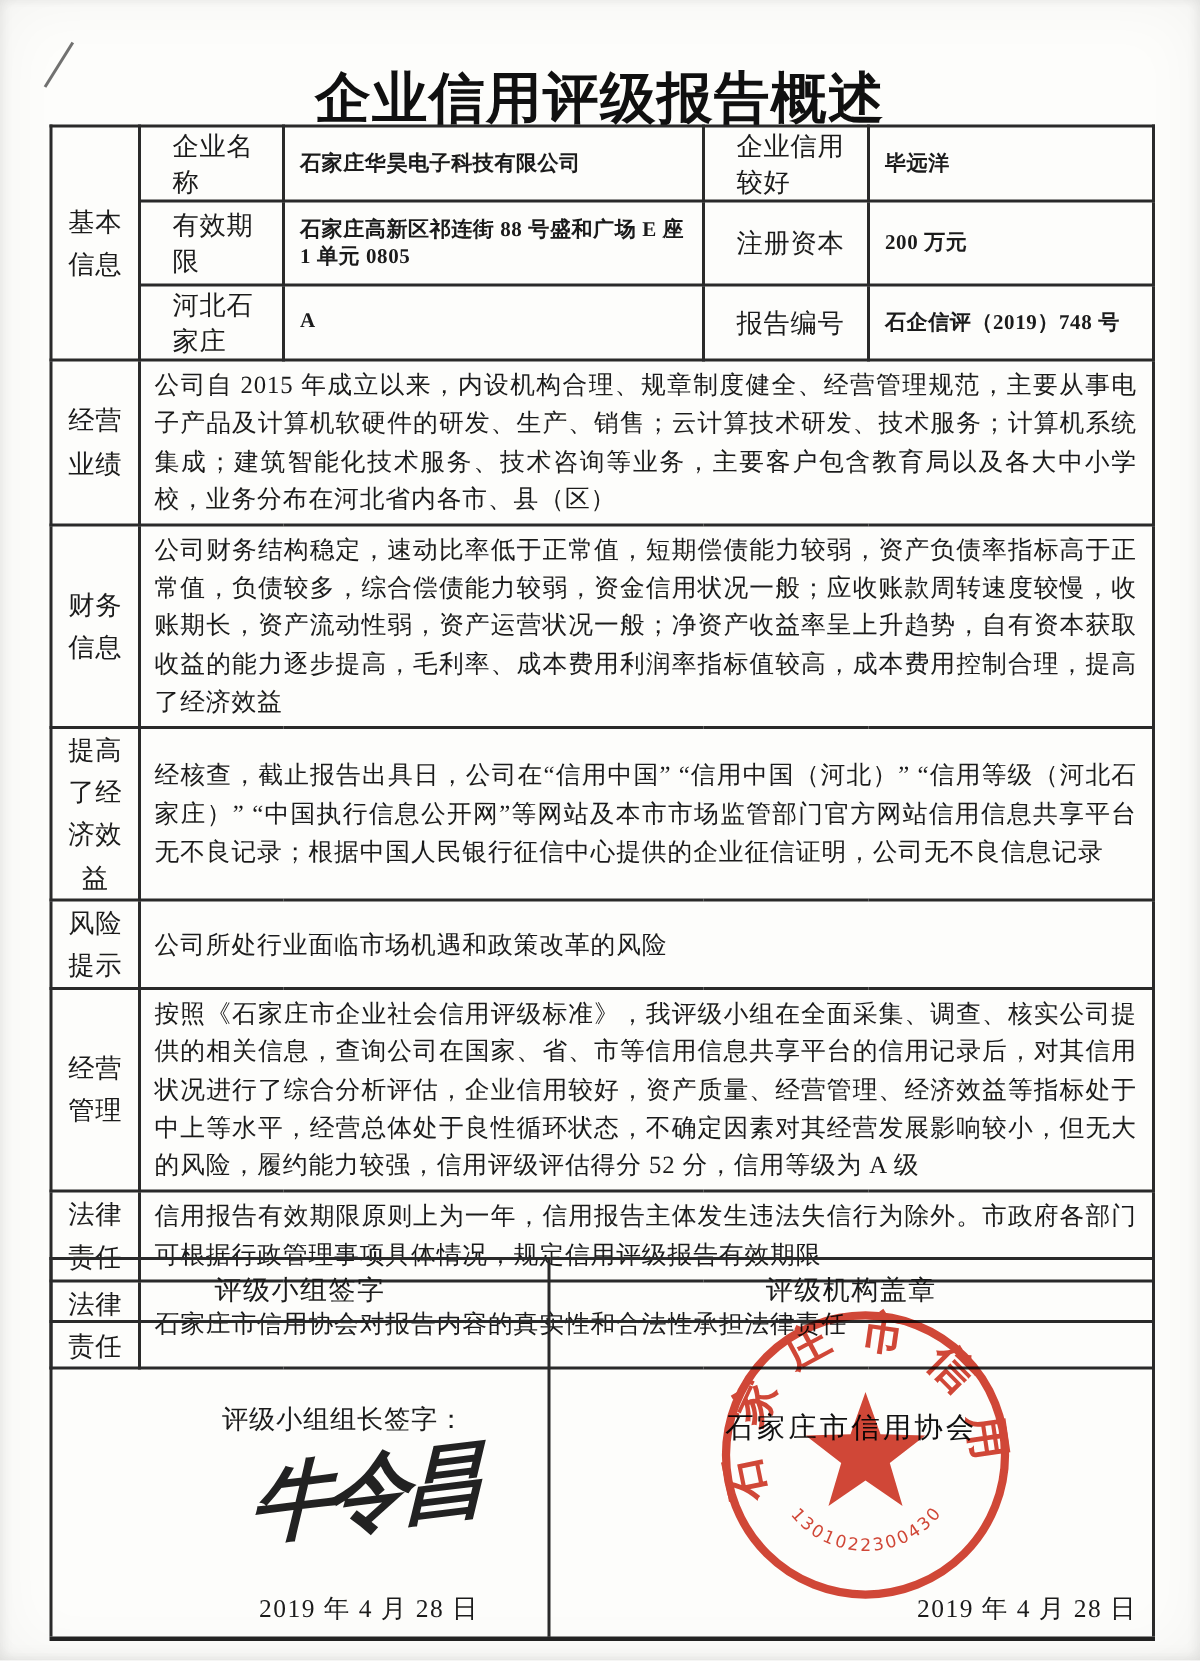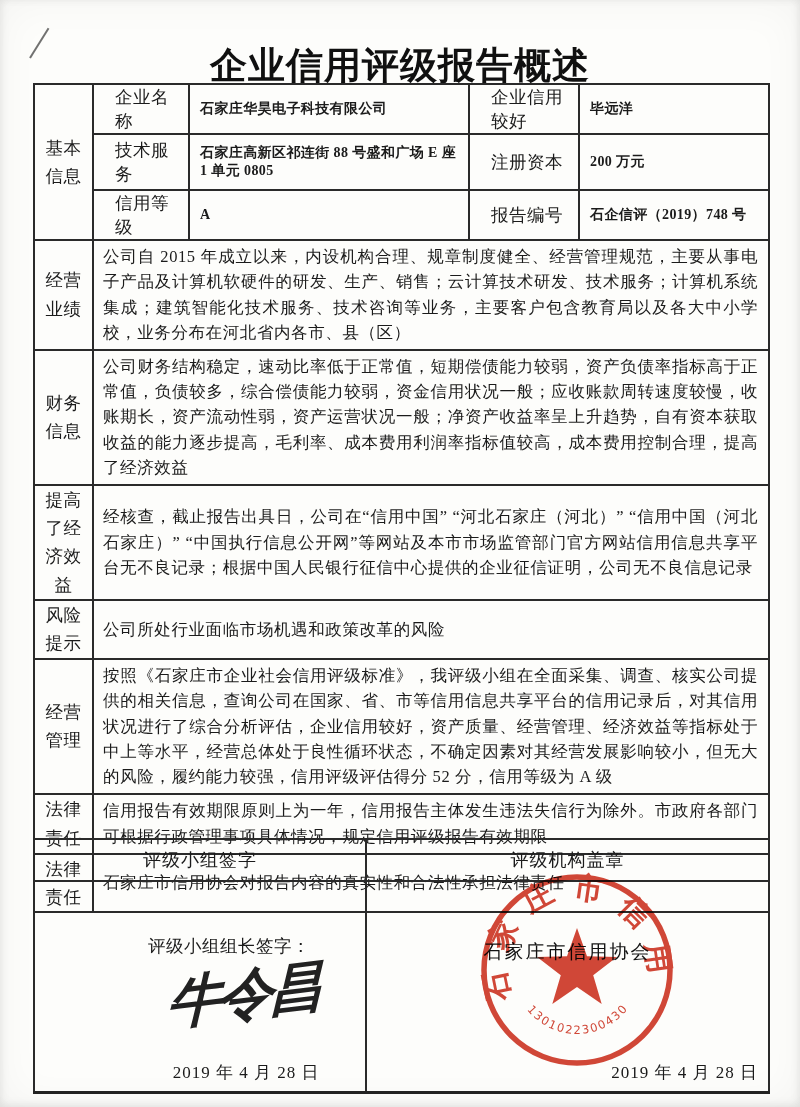--- a/index.html
+++ b/index.html
@@ -73,42 +73,42 @@
     </colgroup>
     <tbody>
         <tr>
       <td class="sec" rowspan="3" style="height:121px">基本信息</td>
       <td class="k" style="height:34px">企业名称</td>
       <td class="v nowrap">石家庄华昊电子科技有限公司</td>
       <td class="k">企业信用较好</td>
       <td class="v nowrap">毕远洋</td>
     </tr>
     <tr>
-      <td class="k" style="height:54px">技术服务</td>
+      <td class="k" style="height:54px">有效期限</td>
       <td class="v">石家庄高新区祁连街 88 号盛和广场 E 座 1 单元 0805</td>
       <td class="k">注册资本</td>
       <td class="v nowrap">200 万元</td>
     </tr>
     <tr>
-      <td class="k" style="height:33px">信用等级</td>
+      <td class="k" style="height:33px">河北石家庄</td>
       <td class="v nowrap">A</td>
       <td class="k">报告编号</td>
       <td class="v nowrap">石企信评（2019）748 号</td>
     </tr>
     <tr>
       <td class="sec" style="height:106px">经营业绩</td>
       <td class="body" colspan="4">公司自 2015 年成立以来，内设机构合理、规章制度健全、经营管理规范，主要从事电子产品及计算机软硬件的研发、生产、销售；云计算技术研发、技术服务；计算机系统集成；建筑智能化技术服务、技术咨询等业务，主要客户包含教育局以及各大中小学校，业务分布在河北省内各市、县（区）</td>
     </tr>
     <tr>
       <td class="sec" style="height:126px">财务信息</td>
       <td class="body" colspan="4">公司财务结构稳定，速动比率低于正常值，短期偿债能力较弱，资产负债率指标高于正常值，负债较多，综合偿债能力较弱，资金信用状况一般；应收账款周转速度较慢，收账期长，资产流动性弱，资产运营状况一般；净资产收益率呈上升趋势，自有资本获取收益的能力逐步提高，毛利率、成本费用利润率指标值较高，成本费用控制合理，提高了经济效益</td>
     </tr>
     <tr>
       <td class="sec" style="height:109px">提高了经济效益</td>
-      <td class="body" colspan="4">经核查，截止报告出具日，公司在“信用中国” “河北石家庄（河北）” “信用中国（河北石家庄）” “中国执行信息公开网”等网站及本市市场监管部门官方网站信用信息共享平台无不良记录；根据中国人民银行征信中心提供的企业征信证明，公司无不良信息记录</td>
+      <td class="body" colspan="4">经核查，截止报告出具日，公司在“信用中国” “信用中国（河北）” “信用等级（河北石家庄）” “中国执行信息公开网”等网站及本市市场监管部门官方网站信用信息共享平台无不良记录；根据中国人民银行征信中心提供的企业征信证明，公司无不良信息记录</td>
     </tr>
     <tr>
       <td class="sec" style="height:48px">风险提示</td>
       <td class="body" colspan="4">公司所处行业面临市场机遇和政策改革的风险</td>
     </tr>
     <tr>
       <td class="sec" style="height:133px">经营管理</td>
       <td class="body" colspan="4">按照《石家庄市企业社会信用评级标准》，我评级小组在全面采集、调查、核实公司提供的相关信息，查询公司在国家、省、市等信用信息共享平台的信用记录后，对其信用状况进行了综合分析评估，企业信用较好，资产质量、经营管理、经济效益等指标处于中上等水平，经营总体处于良性循环状态，不确定因素对其经营发展影响较小，但无大的风险，履约能力较强，信用评级评估得分 52 分，信用等级为 A 级</td>
     </tr>
     <tr>

